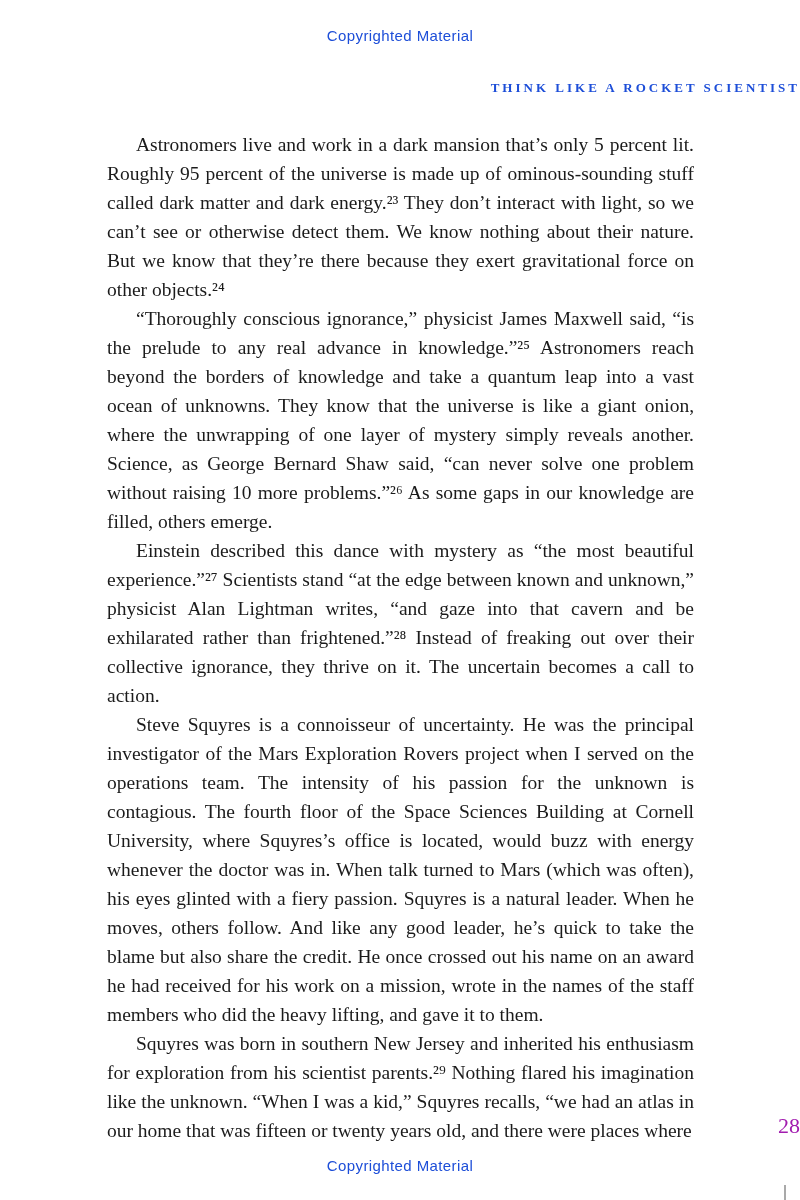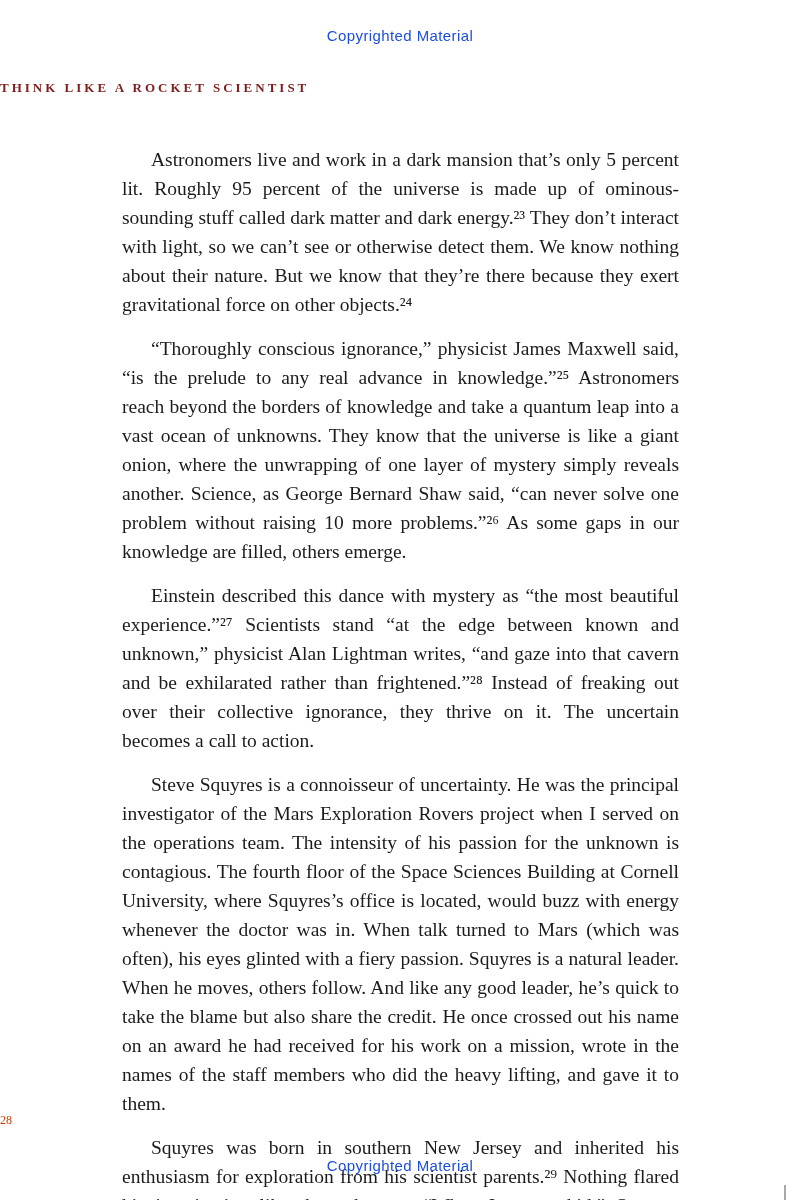--- a/index.html
+++ b/index.html
@@ -25,51 +25,51 @@
     letter-spacing: 0.4px;
     color: #1d4ed8;
   }
   .copyright.top { top: 27px; }
   .copyright.bottom { top: 1157px; }
   .running-head {
     position: absolute;
     top: 80px;
     left: 0;
     width: 100%;
-    text-align: left;
+    text-align: right;
     font-family: "Liberation Serif", serif;
     font-weight: bold;
     font-size: 13px;
     letter-spacing: 3px;
-    color: #7f1d1d;
+    color: #1d4ed8;
   }
   .body-text {
     position: absolute;
     top: 130px;
     left: 107px;
     width: 587px;
     font-size: 19.5px;
     line-height: 29px;
     text-align: justify;
     color: #1b1b1b;
   }
   .body-text p {
-    margin: 15px;
+    margin: 0;
     padding: 0;
     text-indent: 29px;
   }
   .page-number {
     position: absolute;
     top: 1113px;
     left: 0;
     width: 100%;
-    text-align: left;
+    text-align: right;
     font-family: "Liberation Serif", serif;
-    font-size: 12px;
-    color: #c2410c;
+    font-size: 22px;
+    color: #a21caf;
   }
   .page-edge {
     position: absolute;
     right: 14px;
     bottom: 0;
     width: 2px;
     height: 15px;
     background: #a9a9a9;
   }
 </style>

